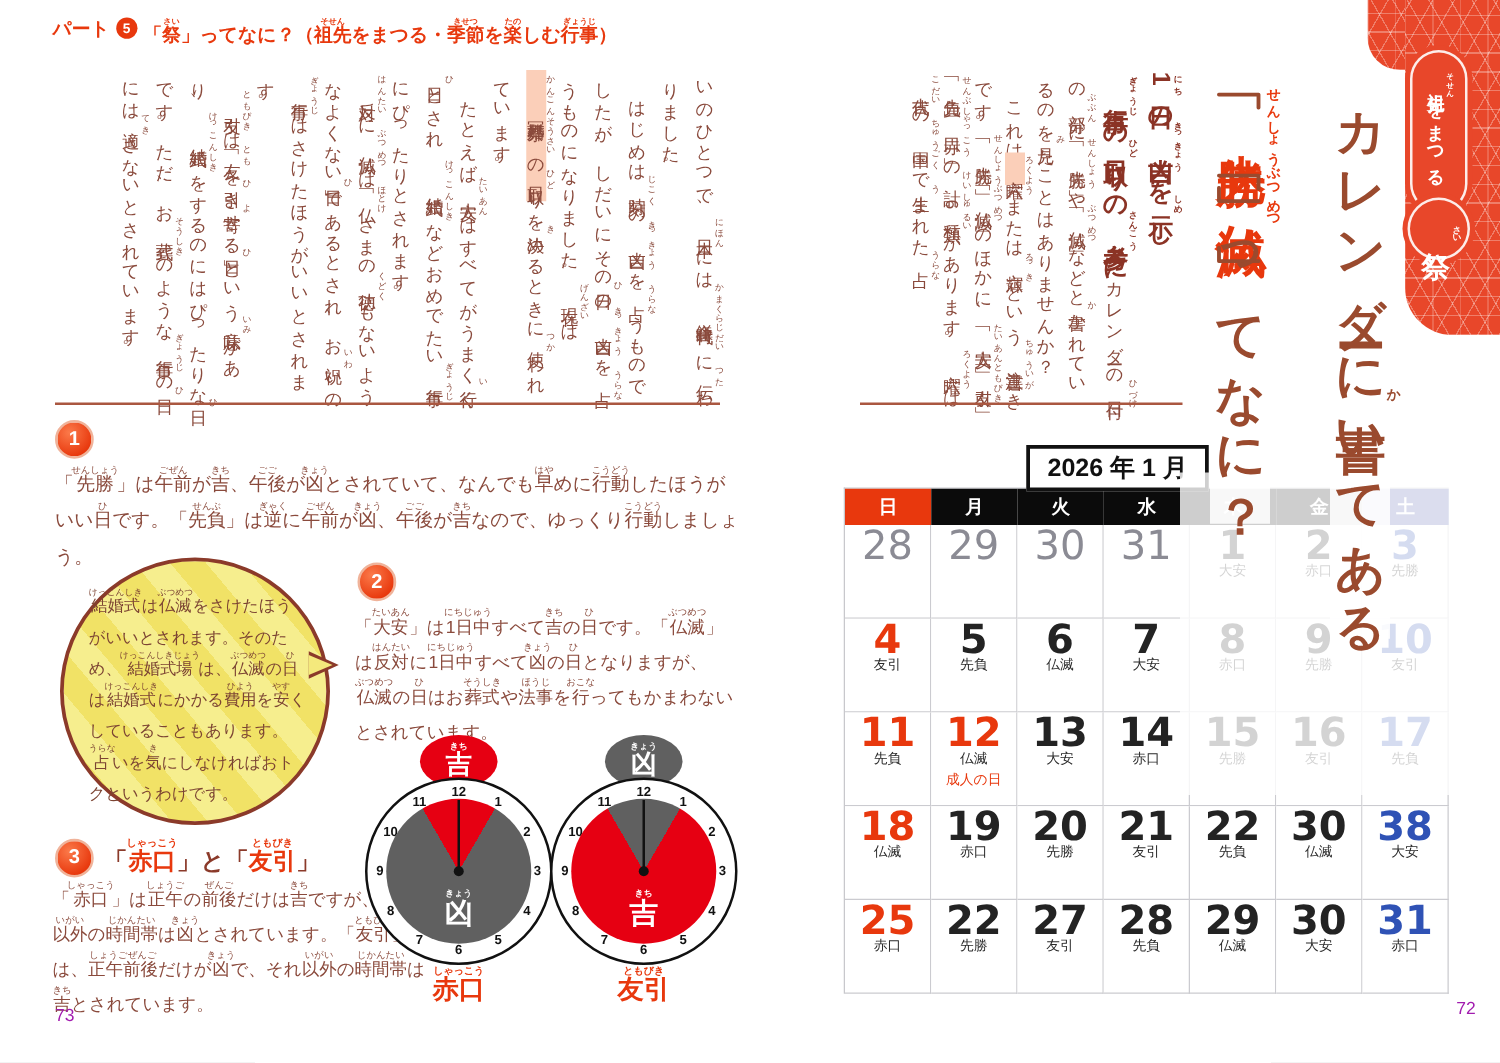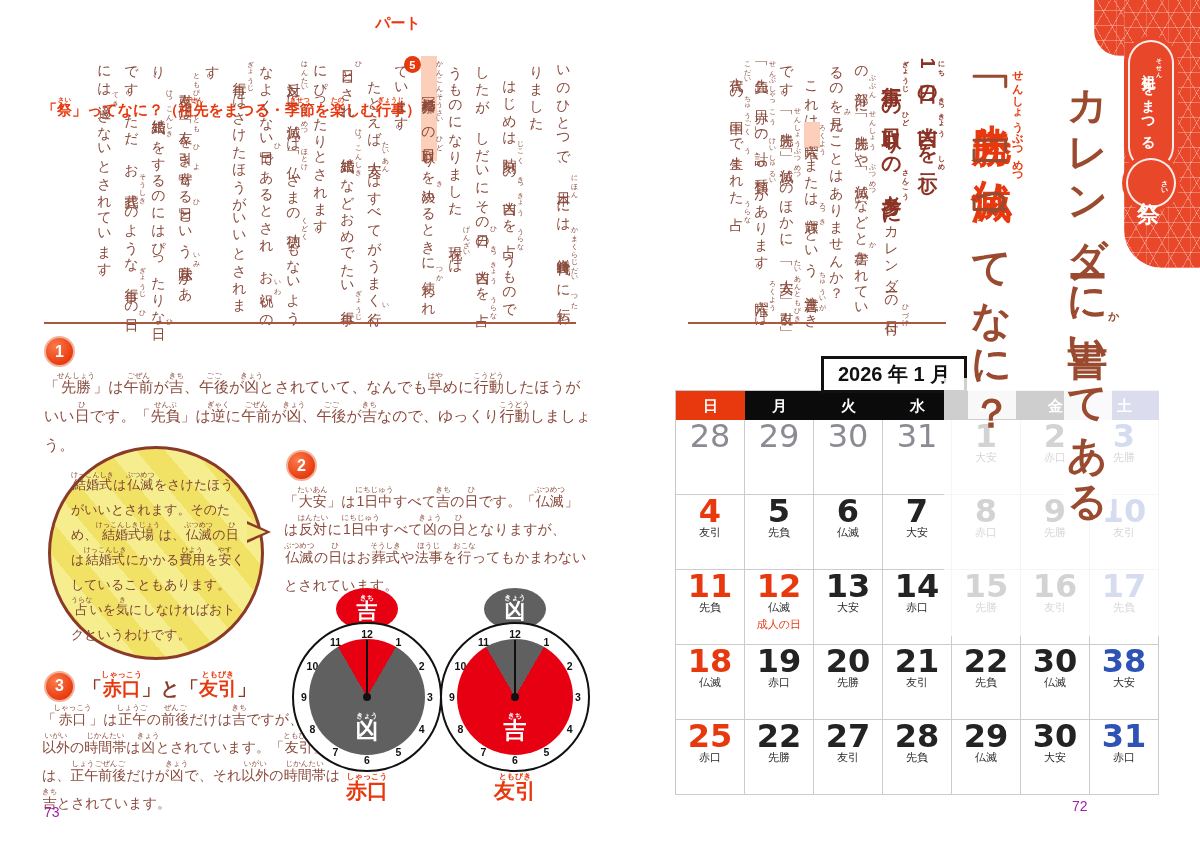--- a/index.html
+++ b/index.html
@@ -3,22 +3,22 @@
 <meta charset="utf-8">
 <style>
   html,body{margin:0;padding:0;background:#e9e9e9;}
   #page{position:relative;width:1200px;height:850px;background:#ffffff;overflow:hidden;
         font-family:"Liberation Sans",sans-serif;}
   ruby{ruby-align:center;}
   rt{font-size:7px;letter-spacing:0;}
   .hl{background:#fbcfb9;}
   .rd{color:#e8380d;}
   
-  #hdr{position:absolute;left:42px;top:14px;display:flex;align-items:flex-end;gap:23px;
-       color:#e8380d;font-size:15px;font-weight:700;z-index:2;flex-direction:column;}
+  #hdr{position:absolute;left:42px;top:14px;display:flex;align-items:flex-start;gap:5px;
+       color:#e8380d;font-size:15px;font-weight:700;z-index:2;}
   .pnum{width:17px;height:17px;border-radius:50%;background:#e8380d;color:#fff;font-size:11px;
         display:inline-flex;align-items:center;justify-content:center;}
   #hdr rt{font-size:6.5px;color:#e8380d;}
   
   .asanoha{background:
      repeating-linear-gradient(0deg,rgba(255,255,255,.30) 0 1px,transparent 1px 15px),
      repeating-linear-gradient(60deg,rgba(255,255,255,.30) 0 1px,transparent 1px 15px),
      repeating-linear-gradient(-60deg,rgba(255,255,255,.30) 0 1px,transparent 1px 15px),
      repeating-linear-gradient(90deg,rgba(255,255,255,.18) 0 1px,transparent 1px 22px),
      #e8472a;}
@@ -377,15 +377,15 @@
           </div>
           <div class="cell">
             <div class="d sat">31</div>
             <div class="r">赤口</div>
           </div>
         </div>
     </div>
   </div>
 
   <div class="pgno" style="left:44px;top:804px;">73</div>
-  <div class="pgno" style="left:1072px;top:798px;">72</div>
+  <div class="pgno" style="left:1165px;top:798px;">72</div>
 
 </div>
 
 </body></html>

